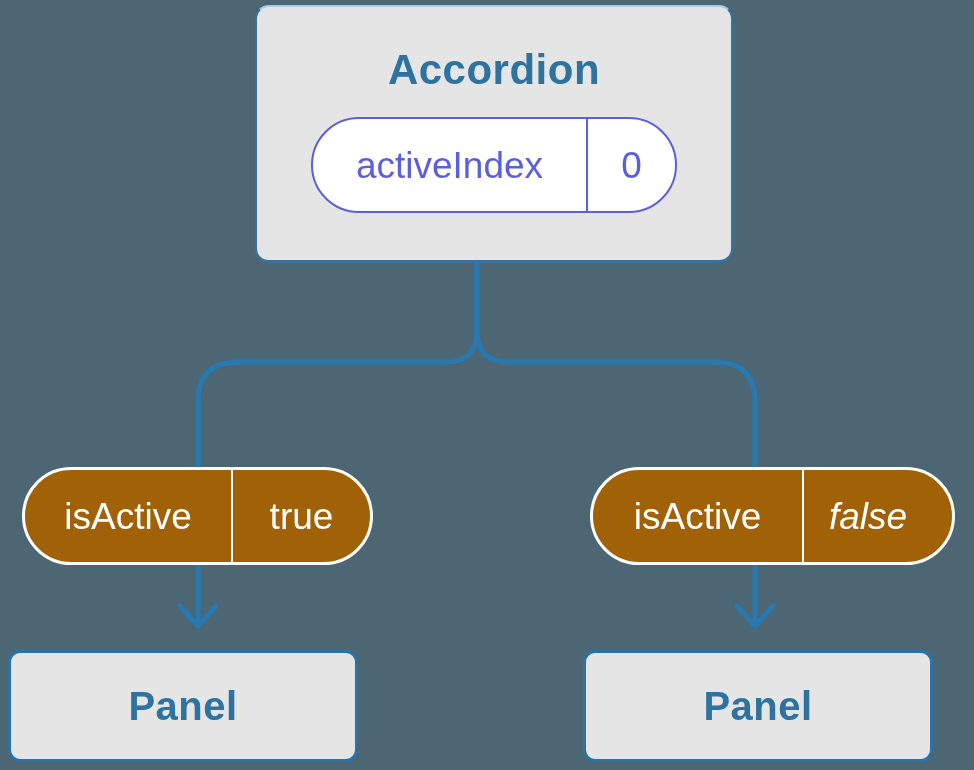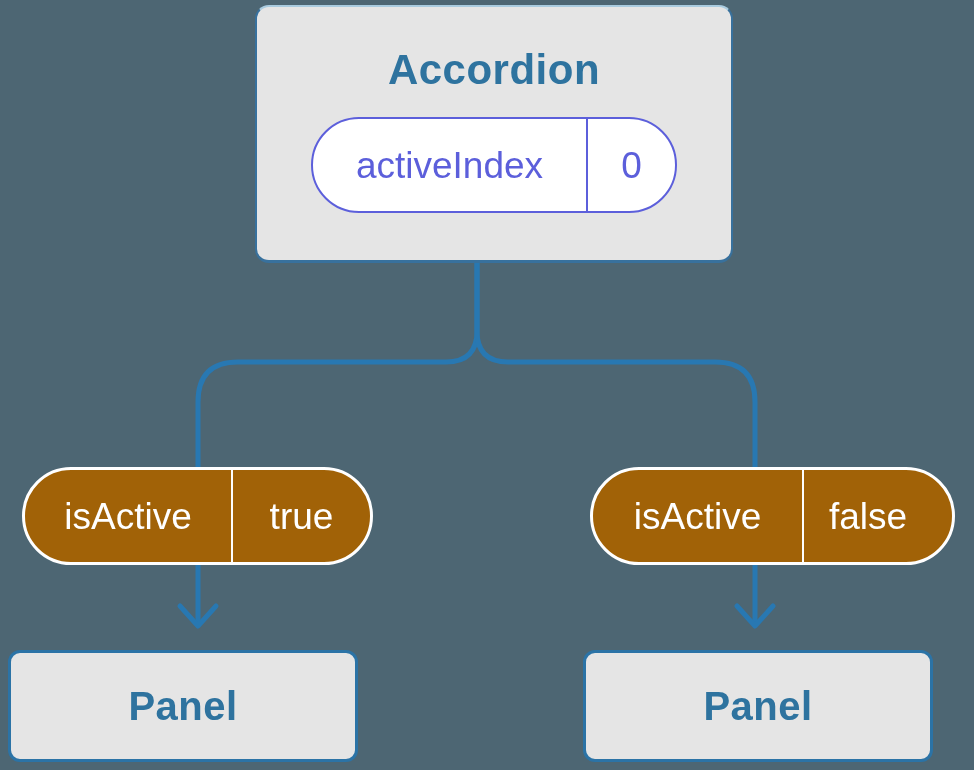--- a/index.html
+++ b/index.html
@@ -95,21 +95,21 @@
     background: #a16207;
     color: #ffffff;
   }
   .pill-prop .pill-cell { font-size: 37px; }
   .pill-prop .cell-value { border-left: 2px solid #ffffff; }
   .pill-prop-left  { left: 22px;  top: 467px; width: 351px; }
   .pill-prop-left  .cell-name  { width: 206px; }
   .pill-prop-left  .cell-value { width: 139px; }
   .pill-prop-right { left: 590px; top: 467px; width: 365px; }
   .pill-prop-right .cell-name  { width: 209px; }
-  .pill-prop-right .cell-value { width: 130px; }
+  .pill-prop-right .cell-value { width: 130px; font-style: italic; }
   .panel-node {
     top: 650px;
     width: 350px;
     height: 112px;
     border: 3px solid #2b73a6;
     border-radius: 12px;
   }
   .panel-node .node-title { font-size: 40px; }
   .panel-left  { left: 8px; }
   .panel-right { left: 583px; }

